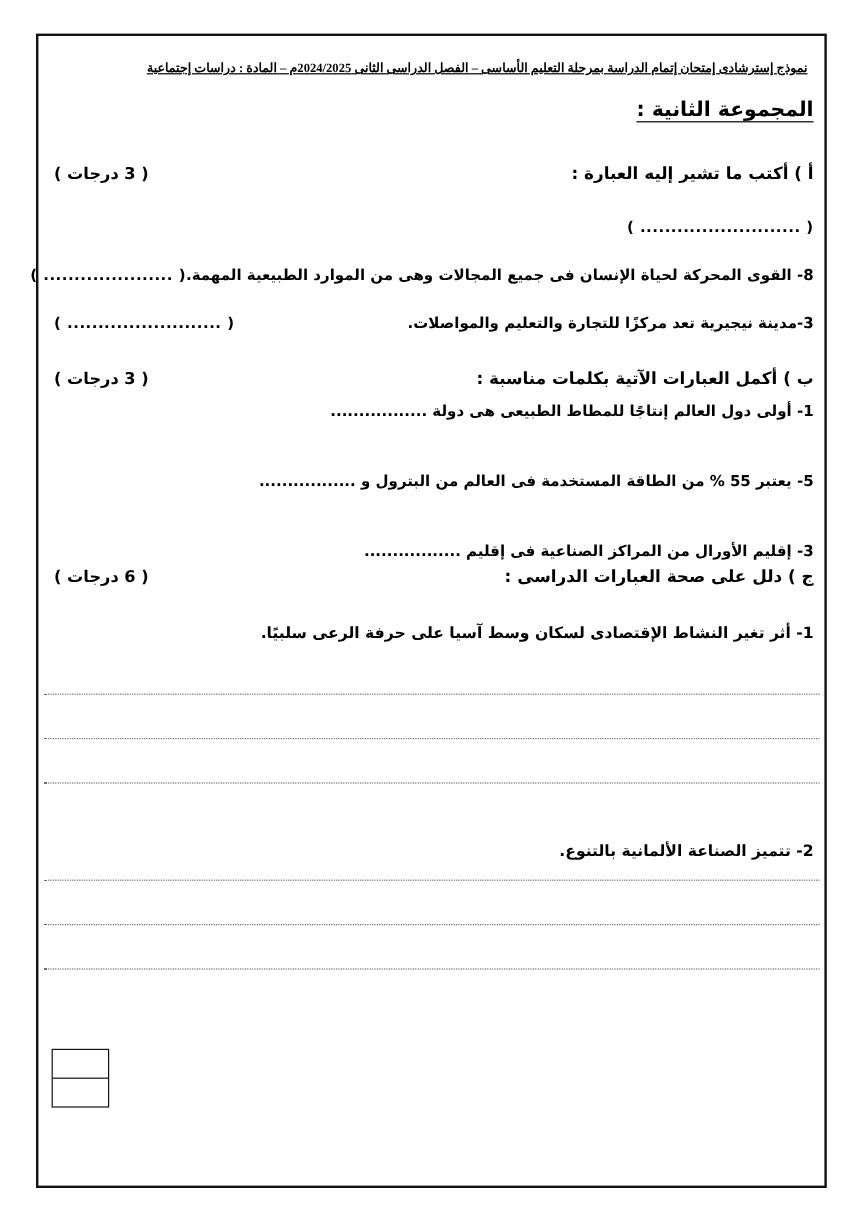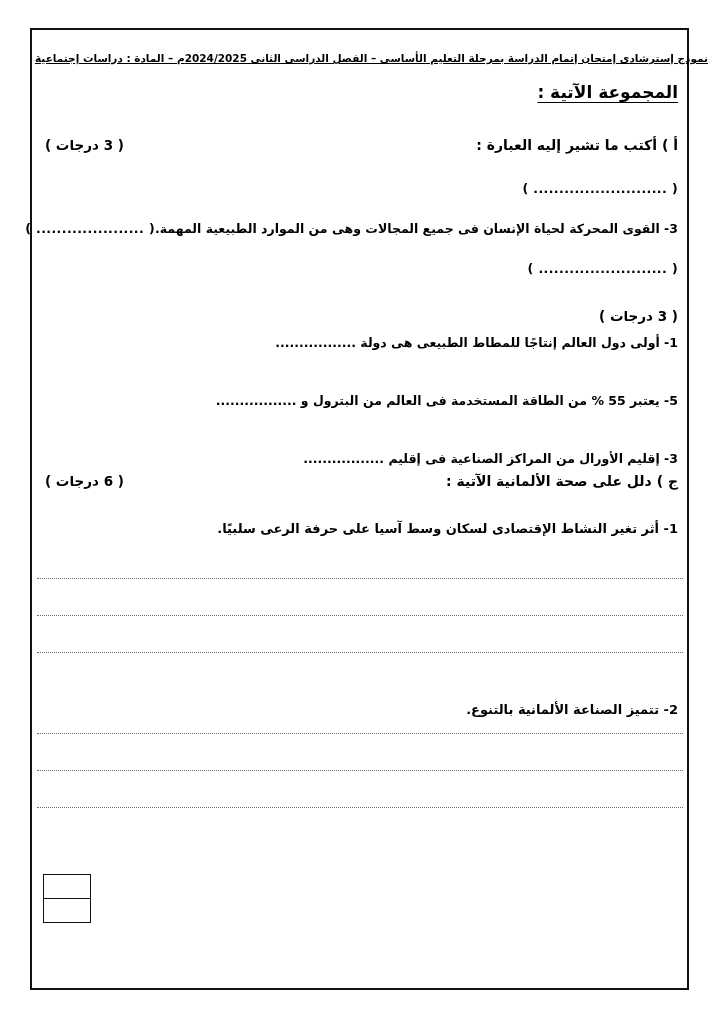--- a/index.html
+++ b/index.html
@@ -24,30 +24,31 @@
     width: 659px;
     height: 962px;
     border: 2px solid #111111;
     box-sizing: border-box;
     background: #ffffff;
   }
 
   
   #exam-header {
     position: absolute;
-    left: 35px;
+    left: 18px;
     top: 48px;
     width: 655px;
     height: 24px;
     display: flex;
     flex-direction: row;
     align-items: baseline;
-    justify-content: flex-end;
+    justify-content: flex-start;
     direction: rtl;
     white-space: nowrap;
+    font-family: Liberation Serif, serif;
   }
   #exam-header .hdr-text {
     font-size: 10.5px;
     font-weight: 700;
     text-decoration: underline;
     letter-spacing: -0.1px;
     line-height: 20px;
   }
 
   
@@ -158,61 +159,63 @@
 </head>
 <body>
 
 <div id="page-frame"></div>
 
 <div id="exam-header">
   <span class="hdr-text">نموذج إسترشادى إمتحان إتمام الدراسة بمرحلة التعليم الأساسى – الفصل الدراسى الثانى 2024/2025م – المادة : دراسات إجتماعية</span>
 
 </div>
 
-<div id="group-title">المجموعة الآتية :</div>
+<div id="group-title">المجموعة الثانية :</div>
 
 <div class="section-head" style="top:137px;">
   <span class="sh-label">أ ) أكتب ما تشير إليه العبارة :</span>
   <span class="sh-marks">( 3 درجات )</span>
 </div>
 
 <div class="q-row" style="top:181px;">
   <span class="q-blank">(  ..........................  )</span>
 </div>
 
 <div class="q-row" style="top:221px;">
-  <span class="q-text">3- القوى المحركة لحياة الإنسان فى جميع المجالات وهى من الموارد الطبيعية المهمة.</span>
+  <span class="q-text">8- القوى المحركة لحياة الإنسان فى جميع المجالات وهى من الموارد الطبيعية المهمة.</span>
   <span class="q-blank">(  .....................  )</span>
 </div>
 
 <div class="q-row" style="top:261px;">
+  <span class="q-text">3-مدينة نيجيرية تعد مركزًا للتجارة والتعليم والمواصلات.</span>
   <span class="q-blank">(  .........................  )</span>
 </div>
 
 <div class="section-head" style="top:308px;">
+  <span class="sh-label">ب ) أكمل العبارات الآتية بكلمات مناسبة :</span>
   <span class="sh-marks">( 3 درجات )</span>
 </div>
 
 <div class="fill-row" style="top:335px;text-align:center;">
   <span>1-  أولى دول العالم إنتاجًا للمطاط الطبيعى هى دولة</span>
   <span class="fr-dots">.................</span>
 </div>
 
 <div class="fill-row" style="top:393px;">
   <span>5- يعتبر 55 % من الطاقة المستخدمة  فى العالم من البترول و</span>
   <span class="fr-dots">.................</span>
 </div>
 
 <div class="fill-row" style="top:451px;">
   <span>3-  إقليم الأورال من المراكز الصناعية فى إقليم</span>
   <span class="fr-dots">.................</span>
 </div>
 
 <div class="section-head" style="top:473px;">
-  <span class="sh-label">ج ) دلل على صحة الألمانية الآتية :</span>
+  <span class="sh-label">ج ) دلل على صحة العبارات الدراسى :</span>
   <span class="sh-marks">( 6 درجات )</span>
 </div>
 
 <div class="stmt-row" style="top:521px;">1- أثر تغير النشاط الإقتصادى لسكان وسط آسيا على حرفة الرعى سلبيًا.</div>
 
 <div class="dot-rule" style="top:578px;"></div>
 <div class="dot-rule" style="top:615px;"></div>
 <div class="dot-rule" style="top:652px;"></div>
 
 <div class="stmt-row" style="top:676px;margin-top:26px;">2- تتميز الصناعة الألمانية بالتنوع.</div>

